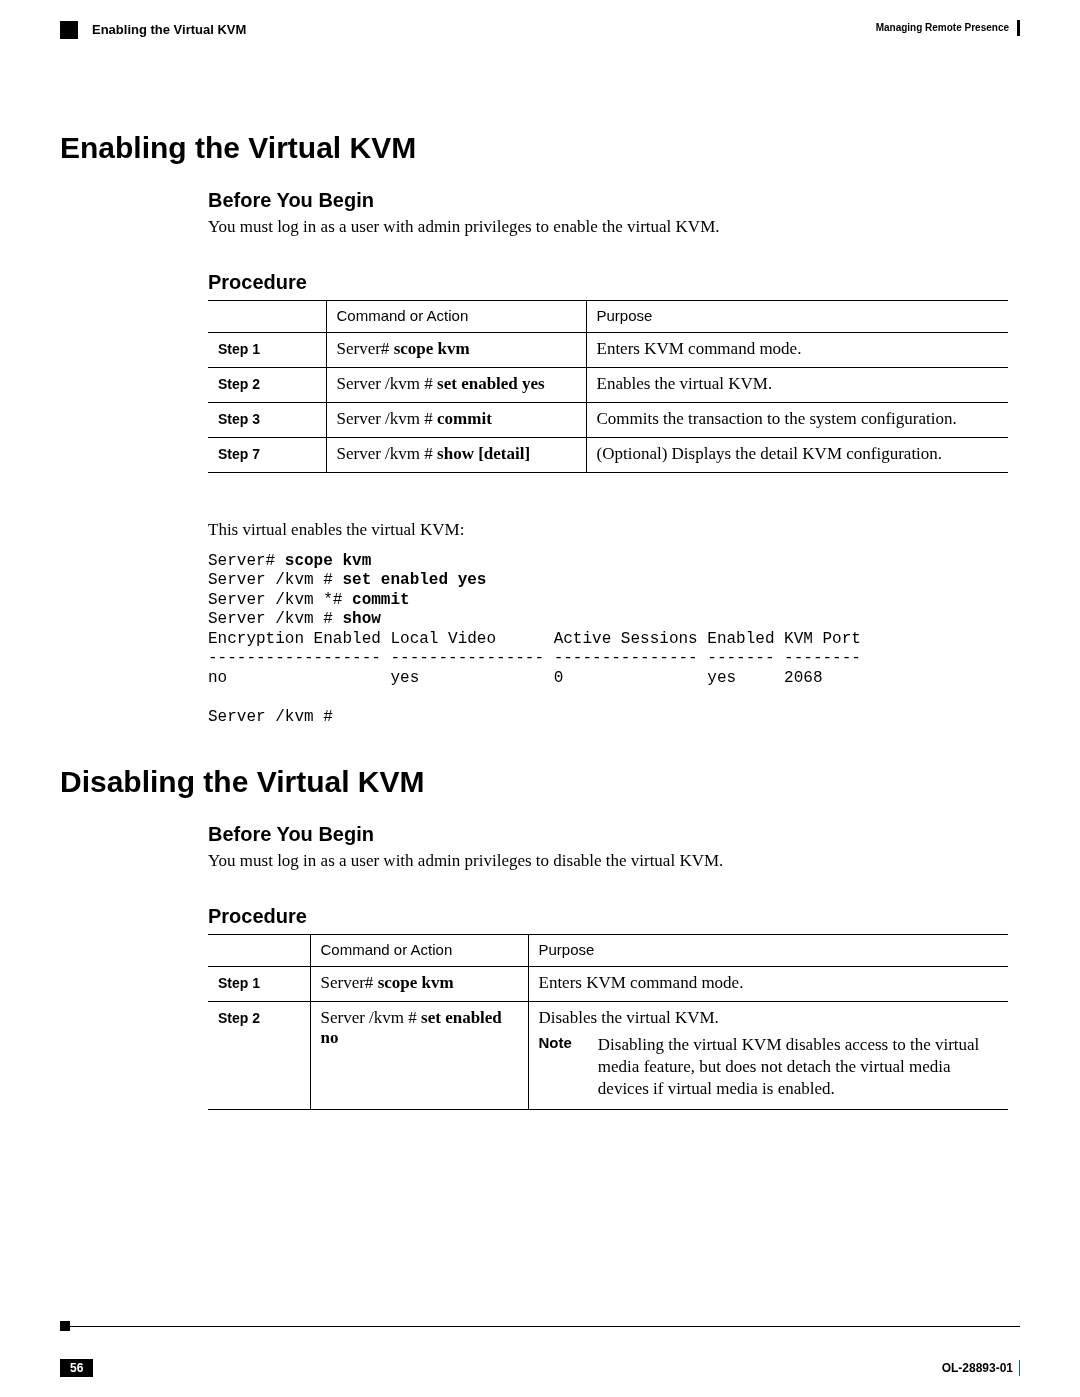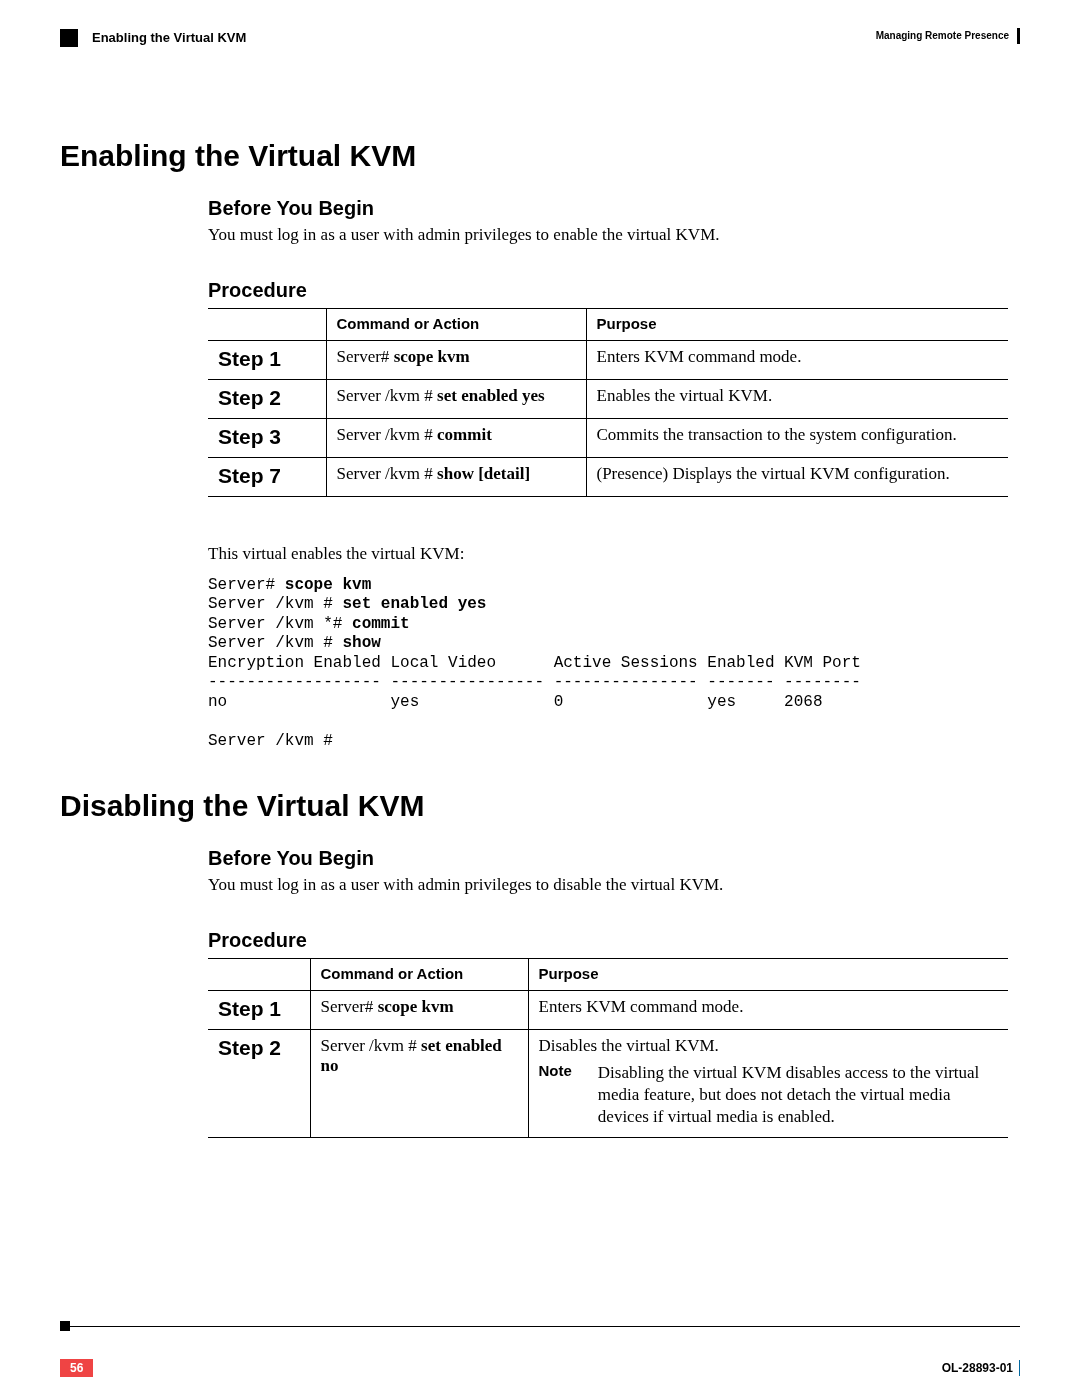--- a/index.html
+++ b/index.html
@@ -3,21 +3,21 @@
   <meta charset="utf-8">
   <style>
     body {
       margin: 0;
       padding: 0;
       background: #fff;
       font-family: "Times New Roman", Times, serif;
       width: 1080px;
     }
     .page {
-      padding: 28px 60px 44px 60px;
+      padding: 20px 60px 44px 60px;
       box-sizing: border-box;
       position: relative;
       min-height: 1397px;
     }
     .head-band {
       display: flex;
       justify-content: space-between;
       align-items: flex-start;
       font-family: Arial, Helvetica, sans-serif;
       margin-bottom: 6px;
@@ -91,27 +91,27 @@
       text-align: left;
       vertical-align: top;
     }
     table.proc th + th,
     table.proc td + td {
       border-left: 1px solid #000;
     }
     table.proc th {
       font-family: Arial, Helvetica, sans-serif;
       font-size: 15px;
-      font-weight: bold;
+      font-weight: normal;
       margin-top: 16px;
     }
     table.proc td .step-label {
       font-family: Arial, Helvetica, sans-serif;
       font-weight: bold;
-      font-size: 21px;
+      font-size: 14px;
     }
     table.proc td .prompt {
       font-family: "Times New Roman", Times, serif;
     }
     table.proc td .cmd-bold {
       font-weight: bold;
     }
     table.proc td .argsq {
       font-weight: bold;
     }
@@ -177,21 +177,21 @@
     }
     .footer-bar {
       position: absolute;
       left: 60px; right: 60px;
       bottom: 20px;
       display: flex;
       justify-content: space-between;
       align-items: center;
     }
     .page-number {
-      background: #ef4444;
+      background: #000000;
       color: #fff;
       font-family: Arial, Helvetica, sans-serif;
       font-size: 12px;
       font-weight: bold;
       padding: 2px 10px;
     }
     .docnum {
       font-family: Arial, Helvetica, sans-serif;
       font-size: 12px;
       font-weight: bold;
@@ -246,21 +246,21 @@
             <td>Enables the virtual KVM.</td>
           </tr>
           <tr>
             <td><span class="step-label">Step 3</span></td>
             <td><span class="prompt">Server /kvm #</span> <span class="cmd-bold">commit</span></td>
             <td>Commits the transaction to the system configuration.</td>
           </tr>
           <tr>
             <td><span class="step-label">Step 7</span></td>
             <td><span class="prompt">Server /kvm #</span> <span class="cmd-bold">show</span> <span class="argsq">[detail]</span></td>
-            <td>(Presence) Displays the virtual KVM configuration.</td>
+            <td>(Optional) Displays the detail KVM configuration.</td>
           </tr>
         </tbody>
       </table>
 
       <div class="spacer-large"></div>
       <p class="body">This virtual enables the virtual KVM:</p>
 
 <pre class="sample"><span>Server# </span><b>scope kvm</b>
 <span>Server /kvm # </span><b>set enabled yes</b>
 <span>Server /kvm *# </span><b>commit</b>

